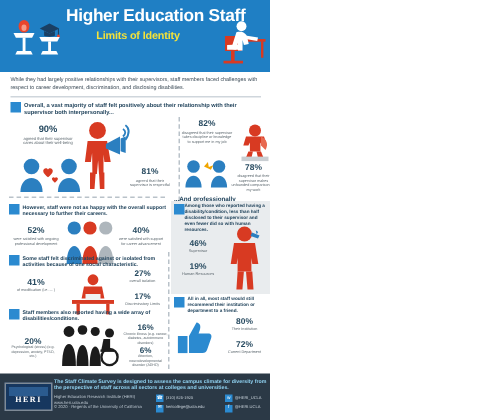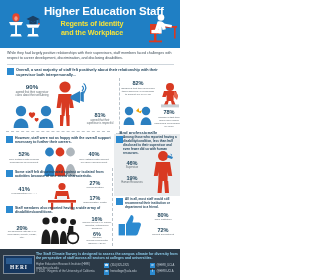--- a/index.html
+++ b/index.html
@@ -86,22 +86,21 @@
           <circle cx="35.95" cy="13" r="1" fill="#e8452c"></circle>
           <path d="M23.2 13.6 h13.6 l-1.6 3.1 h-10.4 Z" fill="#ffffff"></path>
           <rect x="29.1" y="16.6" width="1.9" height="6.4" fill="#ffffff"></rect>
           <path d="M25.4 23 h9.2 l1.2 2.4 h-11.6 Z" fill="#ffffff"></path>
         </g>
       </svg>
     </div>
 
     <div class="hdr-title">
       <div class="t1">Higher Education Staff</div>
-      <div class="t2">Regents of Identity</div>
-      <div class="t2" style="margin-top:0">and the Workplace</div>
+      <div class="t2">Limits of Identity</div>
     </div>
 
     <div class="hdr-fig">
       <svg viewBox="0 0 34 34" width="34" height="34">
 
         <path d="M6 14 h11 v10 h-11 Z" fill="#d83a22"></path>
         <rect x="10" y="24" width="2.4" height="7" fill="#d83a22"></rect>
         <rect x="5" y="30.5" width="13" height="1.8" fill="#d83a22"></rect>
 
         <rect x="20" y="16" width="13" height="1.8" fill="#d83a22"></rect>

